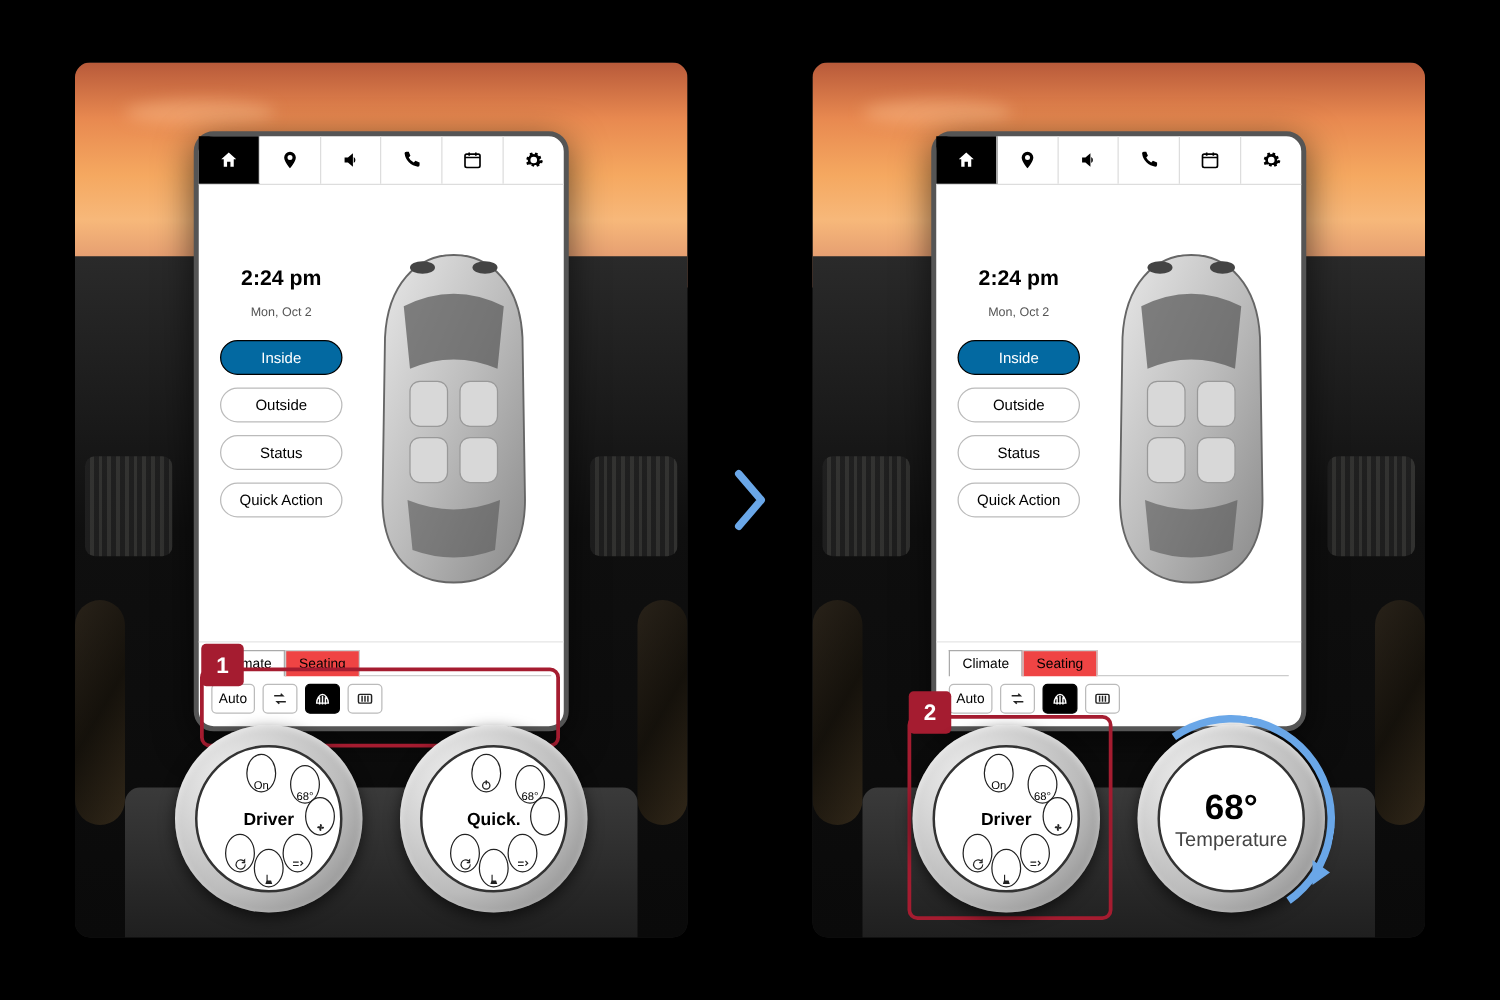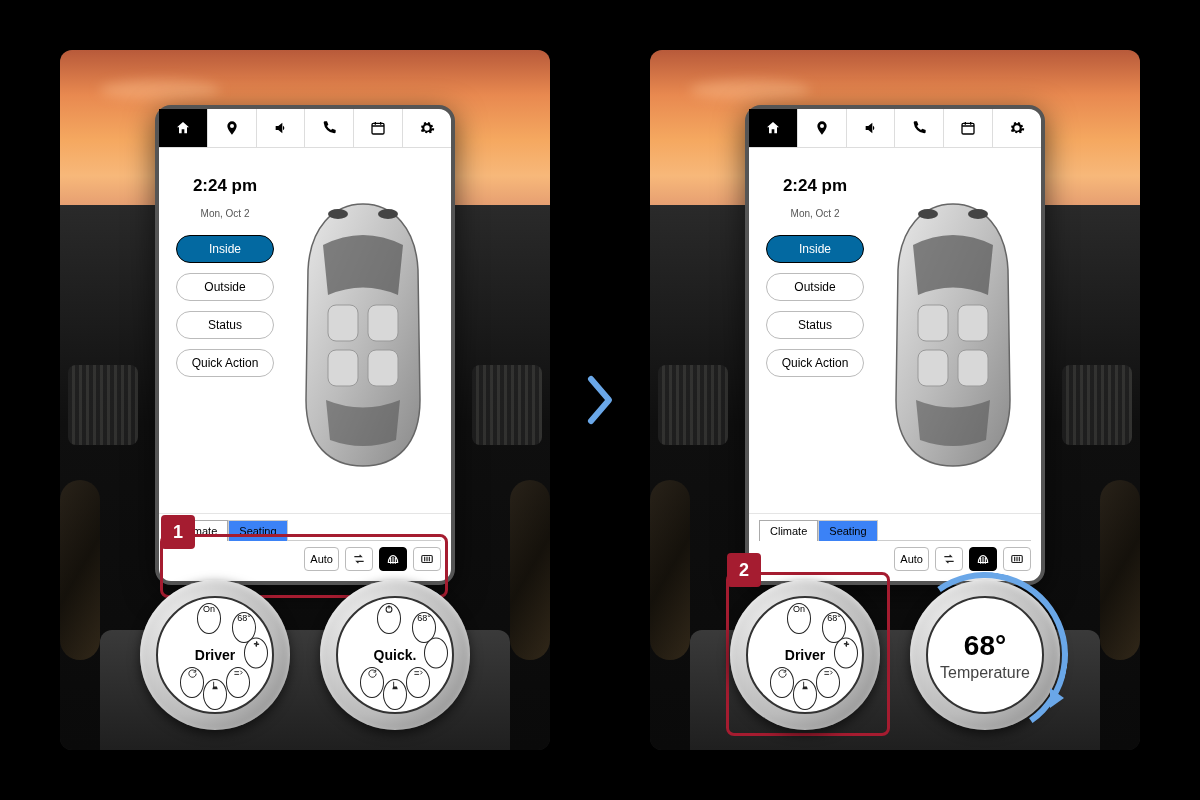--- a/index.html
+++ b/index.html
@@ -25,42 +25,42 @@
   .screen { position: absolute; top: 55px; left: 95px; width: 300px; height: 480px; background: #fff; border-radius: 16px; border: 4px solid #555; box-shadow: 0 8px 30px rgba(0,0,0,0.6); display:flex; flex-direction:column; }
   
   .topnav { display: flex; border-bottom: 1px solid #ddd; }
   .topnav .nb { flex: 1; height: 38px; display: flex; align-items: center; justify-content: center; border-right: 1px solid #ddd; font-size: 16px; cursor:pointer; }
   .topnav .nb:last-child { border-right: none; }
   .topnav .nb.active { background: #000; color: #fff; }
   
   .home { flex:1; display:flex; padding: 14px 12px 6px; gap:8px; }
   .leftcol { flex: 0 0 108px; display:flex; flex-direction:column; align-items:center; }
   .clock { text-align:center; margin: 14px 0 16px; }
-  .clock .time { font-weight: 700; font-size: 17px; }
+  .clock .time { font-weight: 700; font-size: 17px; margin-top: 37px; }
   .clock .date { font-size: 10px; color: #555; margin-top:12px; }
   .pill { width: 98px; height: 28px; border-radius: 14px; border: 1px solid #bbb; display:flex; align-items:center; justify-content:center; font-size: 12px; margin-bottom: 10px; cursor:pointer; }
   .pill.active { background:#0369a1; color:#fff; border-color:#000; }
   
   .carwrap { flex:1; display:flex; align-items:center; justify-content:center; }
   
   .bottom { border-top: 1px solid #e5e5e5; padding: 6px 10px 10px; }
   .tabs { display:flex; gap:0; margin-bottom:6px; }
-  .tab { font-size: 11px; padding: 4px 10px; border:1px solid #ccc; border-bottom:none; background:#3b82f6; cursor:pointer; }
+  .tab { font-size: 11px; padding: 4px 10px; border:1px solid #ccc; border-bottom:none; background:#ef4444; cursor:pointer; }
   .tab.active { background:#fff; border-color:#aaa; }
   .tabline { border-bottom:1px solid #ccc; flex:1; align-self:flex-end; margin-bottom:0; height:1px; }
-  .controls { display:flex; gap:6px; align-items:center;justify-content:flex-end; }
+  .controls { display:flex; gap:6px; align-items:center; }
   .cbtn { height: 24px; min-width: 28px; padding: 0 5px; border:1px solid #bbb; border-radius:4px; display:flex; align-items:center; justify-content:center; font-size:11px; cursor:pointer; background:#fff;}
   .cbtn.active { background:#000; color:#fff; border-color:#000; }
   
   
   .dials { position:absolute; bottom: 20px; left:0; right:0; display:flex; justify-content:center; gap: 30px; }
   .dial { width: 150px; height: 150px; border-radius: 50%; background: radial-gradient(circle at 30% 30%, #eee, #bbb 60%, #777); display:flex; align-items:center; justify-content:center; position:relative; box-shadow: 0 4px 12px rgba(0,0,0,.6), inset 0 2px 6px rgba(255,255,255,.5);}
   .dialin { width: 118px; height: 118px; border-radius:50%; background:#fff; border:2px solid #333; position:relative; }
   .dlabel { position:absolute; top:50%; left:50%; transform:translate(-50%,-50%); font-weight:700; font-size:14px; }
-  .mini { position:absolute; width:24px; height:31px; border-radius:50%; border:1.5px solid #222; display:flex; align-items:flex-start; justify-content:center; font-size:9px; background:#fff; cursor:pointer;}
+  .mini { position:absolute; width:24px; height:31px; border-radius:50%; border:1.5px solid #222; display:flex; align-items:flex-end; justify-content:center; font-size:9px; background:#fff; cursor:pointer;}
   .m-on   { top:5px; left:50%; transform:translateX(-75%); }
   .m-temp { top:14px; right:16px; }
   .m-fan  { top:48%; right:4px; transform:translateY(-50%); }
   .m-flow { bottom:14px; right:22px; }
   .m-seat { bottom:2px; left:50%; transform:translateX(-50%); }
   .m-cyc  { bottom:14px; left:22px; }
 
   .dial-big-val { position:absolute; top:42%; left:50%; transform:translate(-50%,-50%); font-weight:700; font-size:28px;}
   .dial-big-lab { position:absolute; top:66%; left:50%; transform:translate(-50%,-50%); font-size:16px; color:#444;}
   .arc-blue { position:absolute; inset:-8px; border-radius:50%; border:6px solid transparent; border-top-color:#6aa7e8; border-right-color:#6aa7e8; transform:rotate(10deg);}

